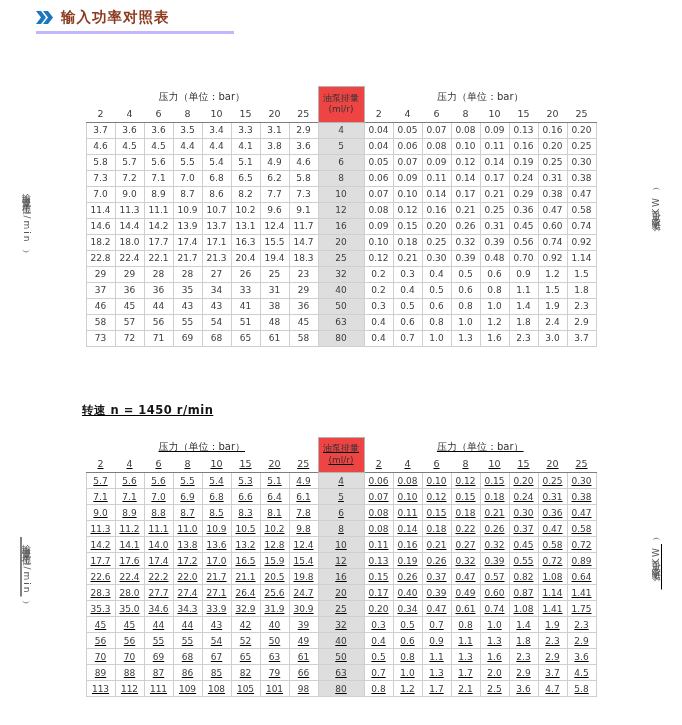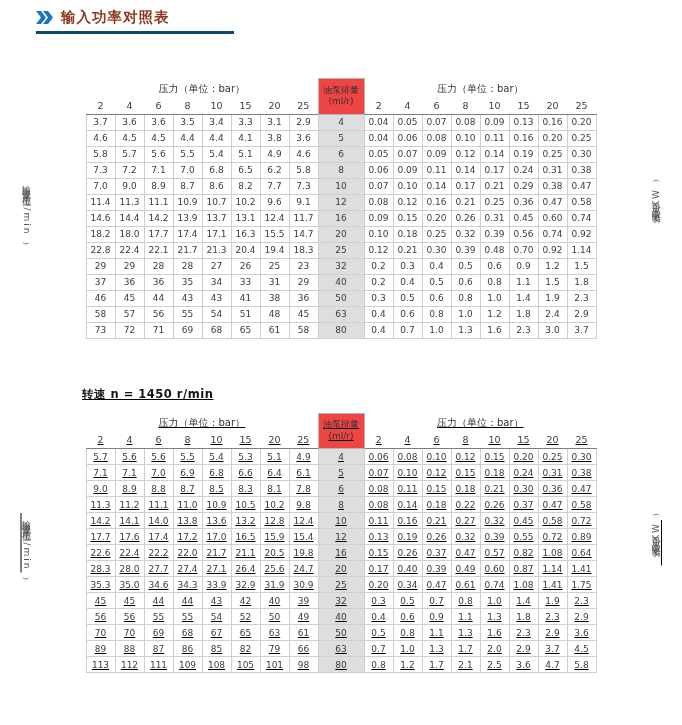--- a/index.html
+++ b/index.html
@@ -2,37 +2,37 @@
 <html><head>
 <meta charset="utf-8">
 <style>
   * { box-sizing: border-box; }
   html,body { margin:0; padding:0; background:#ffffff; }
   body { font-family:"DejaVu Sans","Liberation Sans",sans-serif; }
   .page { width:682px; height:725px; overflow:hidden; background:#fff; position:relative; }
 
   
   .hdr { display:flex; align-items:center; gap:7px; margin:8px 0 0 36px;
-         padding-bottom:4px; border-bottom:3px solid #0c4a6e; width:198px; }
+         padding-bottom:4px; border-bottom:3px solid #c4b5fd; width:198px; }
   .hdr h1 { font-size:14.5px; color:#8b3a1f; margin:0; font-weight:bold; letter-spacing:1px; }
   .chev { display:inline-flex; align-items:center; }
 
   
   .section-950 { margin-top:40px; }
   .section-1450 { margin-top:44px;text-decoration:underline; }
   .speed { font-size:11.5px; font-weight:bold; color:#151515; margin:0 0 7px 82px; letter-spacing:0.5px; }
 
   .table-row-wrap { display:flex; align-items:stretch; justify-content:space-between; padding:0 12px; }
   .vwrap { width:28px; display:flex; align-items:center; justify-content:center; }
   .vlabel { font-size:9px; color:#555; letter-spacing:2px; white-space:nowrap; }
   .vlabel.ltr { writing-mode:vertical-rl; }
   .vlabel.rtl { writing-mode:vertical-rl; transform:rotate(180deg); }
 
   
-  table.ptable { border-collapse:collapse; margin:4px auto; table-layout:fixed; }
+  table.ptable { border-collapse:collapse; margin:12px auto; table-layout:fixed; }
   .ptable th, .ptable td { font-weight:normal; text-align:center; color:#3c3c3c; }
   .ptable thead .phead { font-size:10px; color:#333; padding:3px 0 2px; border:none; }
   .ptable thead .numh { font-size:9.5px; color:#3c3c3c; padding:2px 0 3px;
                         border-bottom:1.5px solid #7d7d7d; width:29px; }
   .ptable .disp-head { background:#ef4444; border:1px solid #b5b5b5; font-size:9px;
                        line-height:1.3; width:46px; color:#333; padding:2px 0; }
   .ptable tbody td { border:1px solid #cfcfcf; font-size:9px; padding:2.5px 0; width:29px; }
   .ptable tbody td.disp { background:#dedede; width:46px; }
 </style>
 </head>

